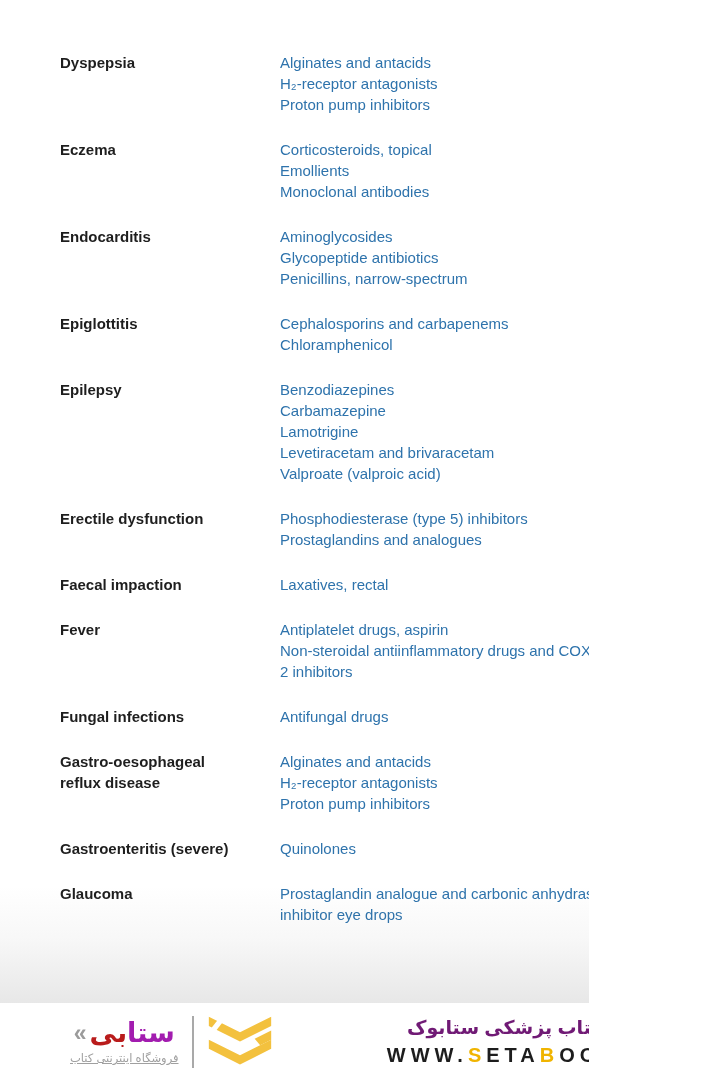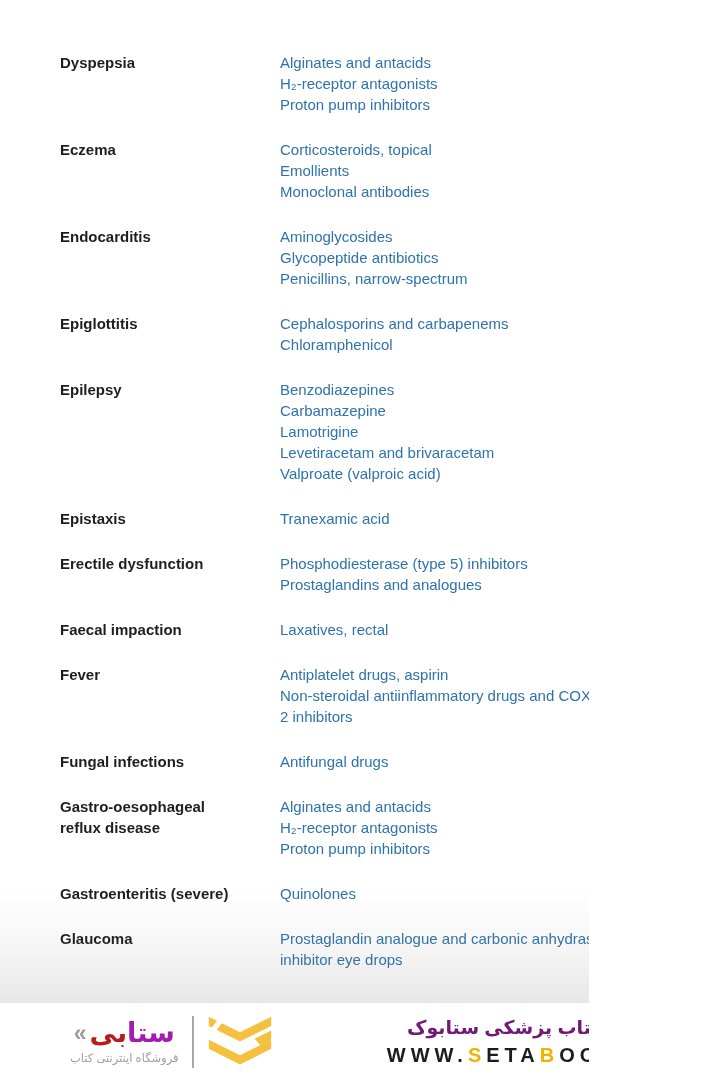--- a/index.html
+++ b/index.html
@@ -78,21 +78,21 @@
     display: flex;
     align-items: center;
     direction: ltr;
     font-weight: 700;
     font-size: 27px;
     line-height: 30px;
   }
   .logo-chevrons { color: #9b9b9b; font-size: 23px; margin-right: 3px; font-weight: 700; }
   .logo-gray  { color: #b91c1c; }
   .logo-yellow { color: #a21caf; }
-  .logo-caption { font-size: 11.5px; color: #a0a0a0; margin-top: 3px; direction: rtl; }
+  .logo-caption { font-size: 11.5px; color: #a0a0a0; margin-top: 3px; direction: rtl; text-decoration: underline; }
   .logo-divider { width: 2px; height: 52px; background: #a9a9a9; }
   .shield-icon svg { display: block; }
   .footer-right {
     display: flex;
     flex-direction: column;
     align-items: flex-end;
     gap: 5px;
     text-align: right;
   }
   .tagline {
@@ -156,26 +156,20 @@
       <div class="condition">Epilepsy</div>
       <div class="drugs">
           <div class="drug-line">Benzodiazepines</div>
           <div class="drug-line">Carbamazepine</div>
           <div class="drug-line">Lamotrigine</div>
           <div class="drug-line">Levetiracetam and brivaracetam</div>
           <div class="drug-line">Valproate (valproic acid)</div>
         </div>
     </div>
 
-    <div class="row">
-      <div class="condition">Epistaxis</div>
-      <div class="drugs">
-          <div class="drug-line">Tranexamic acid</div>
-        </div>
-    </div>
 
     <div class="row">
       <div class="condition">Erectile dysfunction</div>
       <div class="drugs">
           <div class="drug-line">Phosphodiesterase (type 5) inhibitors</div>
           <div class="drug-line">Prostaglandins and analogues</div>
         </div>
     </div>
 
     <div class="row">

